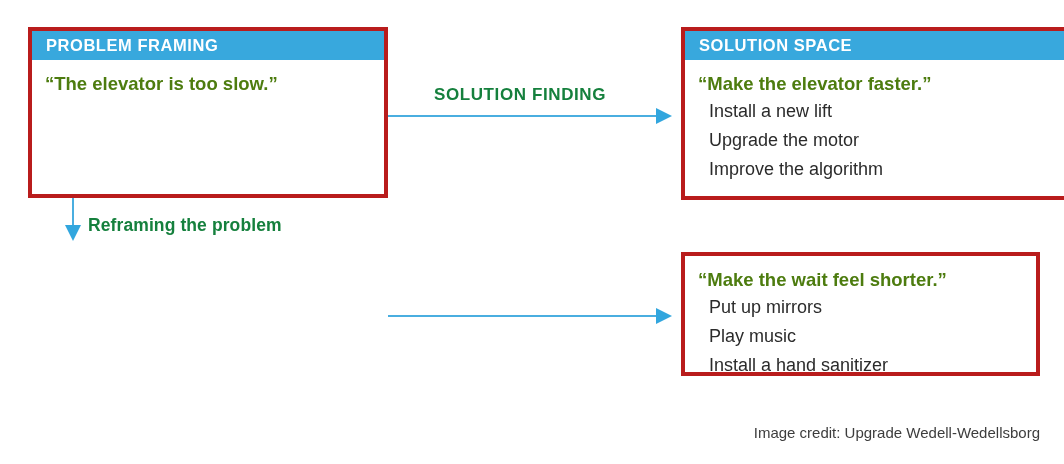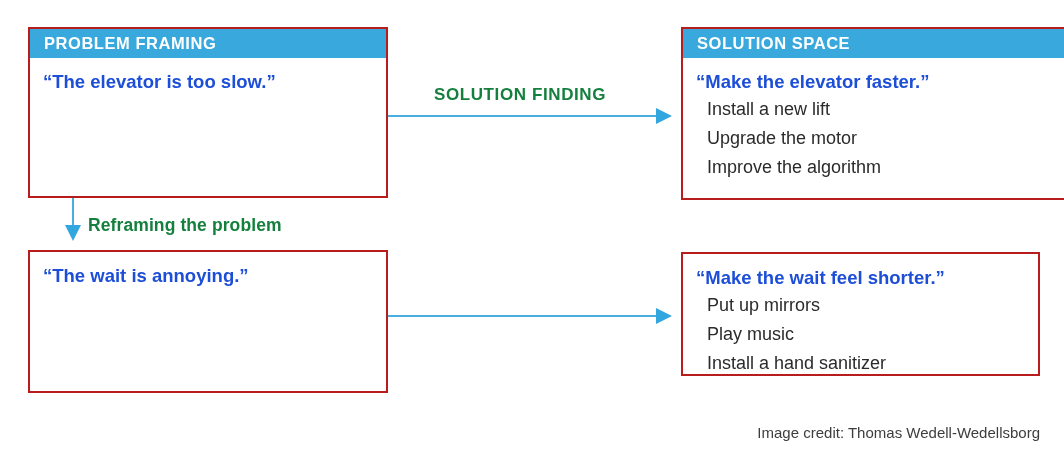--- a/index.html
+++ b/index.html
@@ -20,21 +20,21 @@
     position: absolute;
     left: 0; top: 0;
     width: 1064px;
     height: 464px;
   }
 
   
   .box {
     position: absolute;
     box-sizing: border-box;
-    border: 2px solid #b91c1c;
+    border: 4px solid #b91c1c;
     background: #ffffff;
   }
 
   .box-header {
     background: #38a8dd;
     color: #ffffff;
     font-size: 16.5px;
     font-weight: bold;
     letter-spacing: 0.55px;
     line-height: 29px;
@@ -45,21 +45,21 @@
     overflow: hidden;
   }
 
   .box-body {
     padding: 11px 13px 0 13px;
   }
 
   .quote {
     font-size: 18.5px;
     font-weight: bold;
-    color: #1d4ed8;
+    color: #4d7c0f;
     line-height: 26px;
     white-space: nowrap;
   }
 
   .item {
     font-size: 18px;
     font-weight: normal;
     color: #2b2b2b;
     line-height: 29px;
     padding-left: 11px;
@@ -162,25 +162,20 @@
 
 <div class="canvas">
 
   <div class="box" id="box-problem-top">
     <div class="box-header">PROBLEM FRAMING</div>
     <div class="box-body">
       <div class="quote">“The elevator is too slow.”</div>
     </div>
   </div>
 
-  <div class="box" id="box-problem-bottom">
-    <div class="box-body">
-      <div class="quote">“The wait is annoying.”</div>
-    </div>
-  </div>
 
   <div class="box" id="box-solution-top">
     <div class="box-header">SOLUTION SPACE</div>
     <div class="box-body">
       <div class="quote">“Make the elevator faster.”</div>
       <div class="item">Install a new lift</div>
       <div class="item">Upgrade the motor</div>
       <div class="item">Improve the algorithm</div>
     </div>
   </div>
@@ -206,15 +201,15 @@
 
   <div class="arrow-v" id="arrow-reframing">
     <div class="shaft"></div>
     <div class="head"></div>
   </div>
 
   <div class="arrow-label" id="label-solution-finding">SOLUTION FINDING</div>
 
   <div class="arrow-label" id="label-reframing">Reframing the problem</div>
 
-  <div id="image-credit">Image credit: Thomas Wedell-Wedellsborg</div>
+  <div id="image-credit">Image credit: Upgrade Wedell-Wedellsborg</div>
 
 </div>
 
 </body></html>

